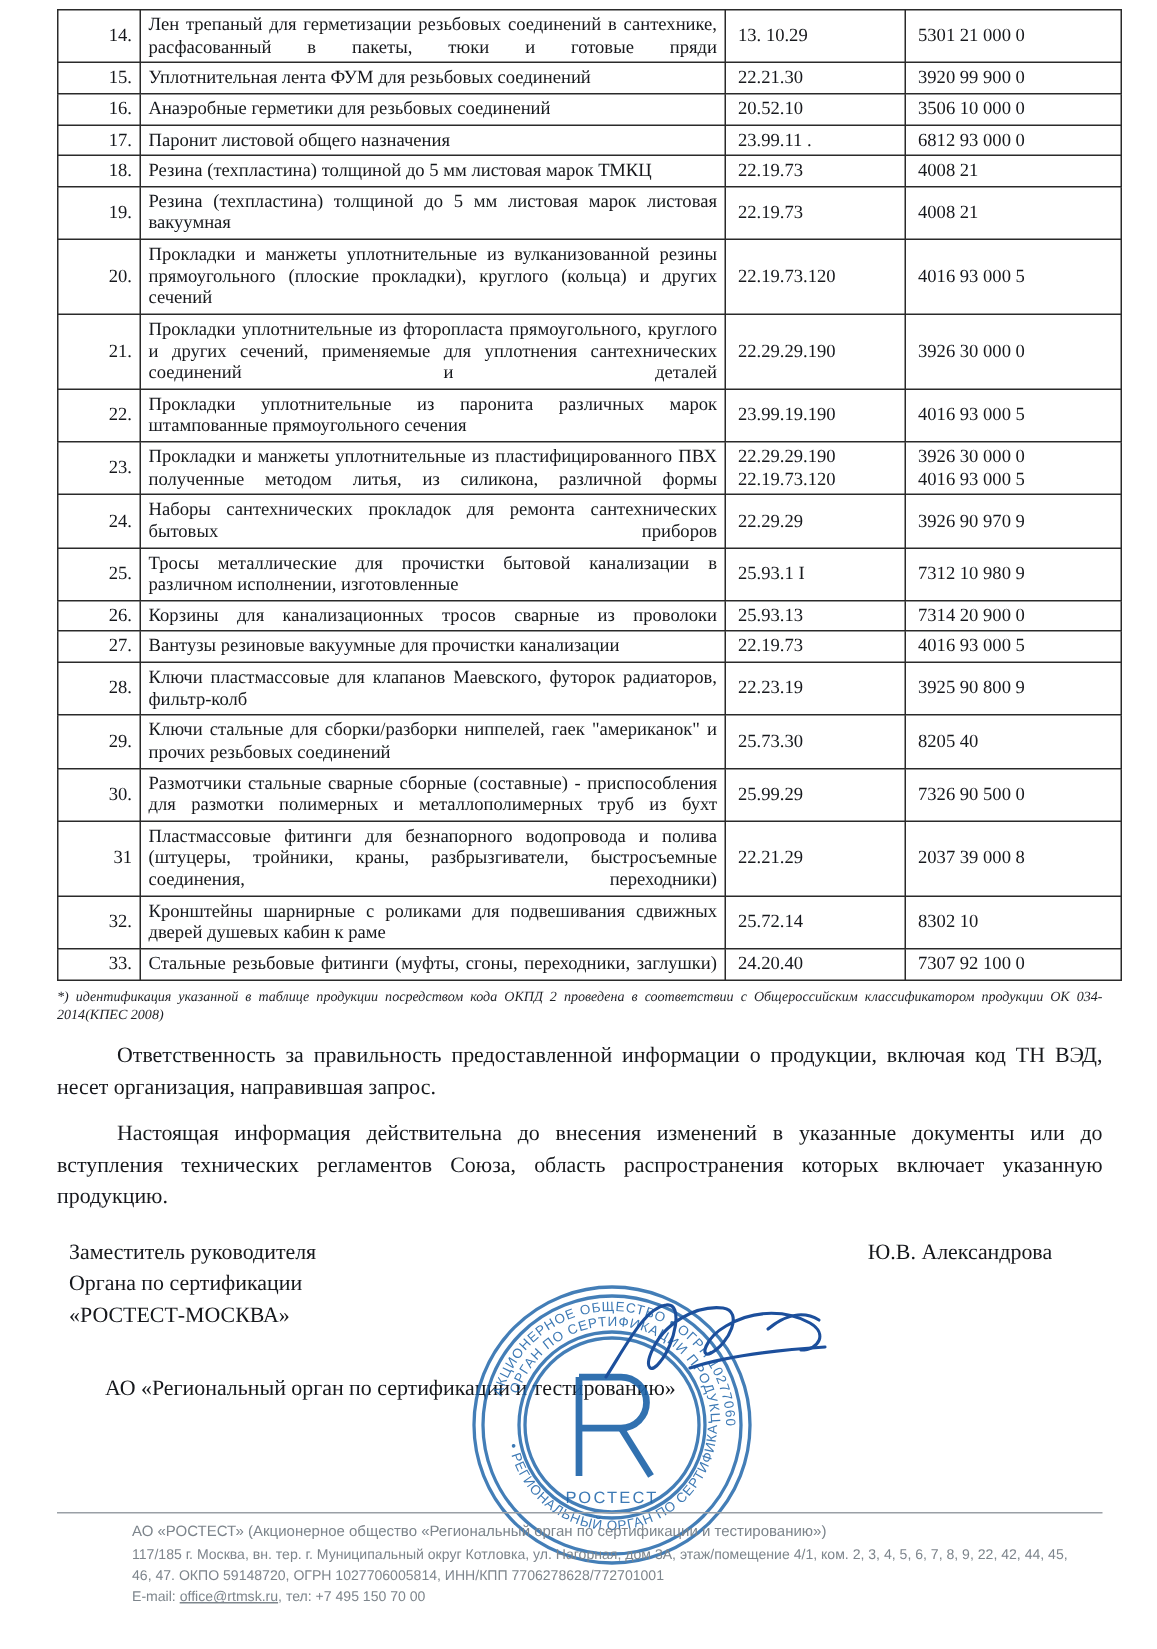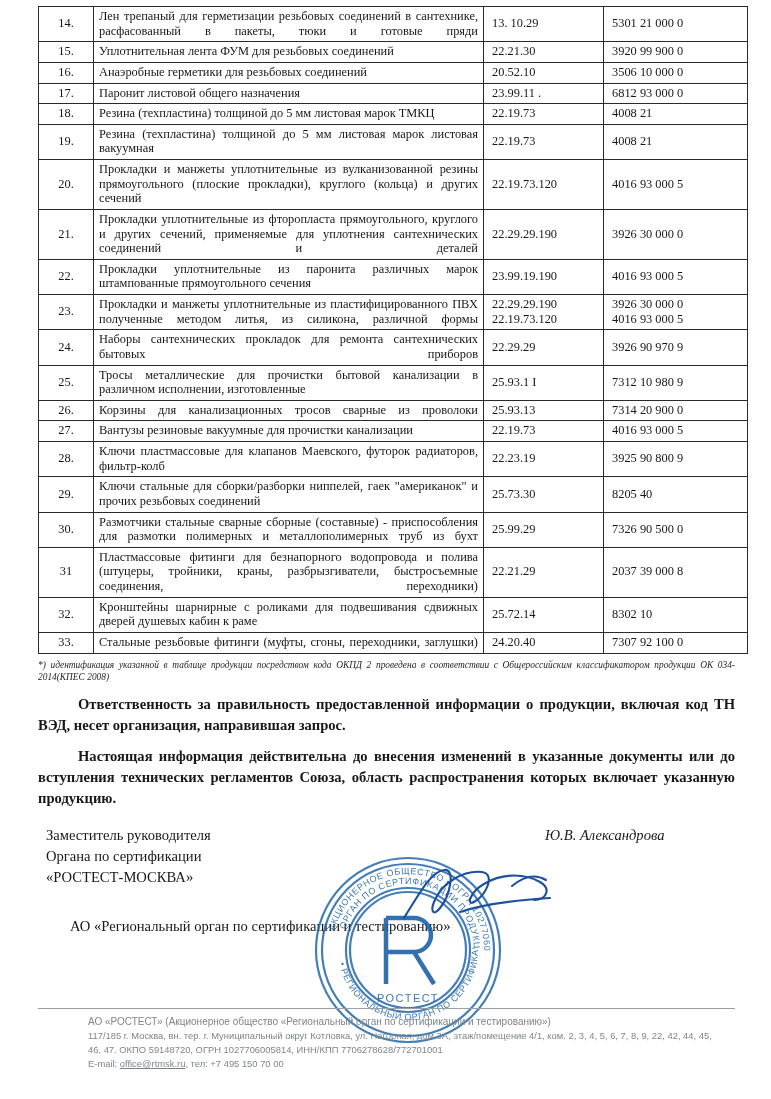--- a/index.html
+++ b/index.html
@@ -27,21 +27,21 @@
     border-collapse: collapse;
     table-layout: fixed;
     font-size: 12.4px;
     line-height: 1.18;
   }
   table.products td {
     border: 1px solid #2a2a2a;
     padding: 2px 5px 3px 5px;
     vertical-align: middle;
   }
-  .col-num { width: 44px; text-align: center; }
+  .col-num { width: 44px; text-align: right; }
   .col-name { width: 379px; text-align: justify; text-align-last: justify; margin-left: 28px; }
   .col-okpd { width: 106px; text-align: left; padding-left: 8px !important; }
   .col-tnved { width: 130px; text-align: left; padding-left: 8px !important; }
   .nm { text-align-last: left; }
 
   .footnote {
     width: 697px;
     margin-top: 5px;
     font-size: 9.4px;
     font-style: italic;
@@ -49,42 +49,40 @@
     text-align: justify;
     color: #1d1f24;
   }
   .para {
     width: 697px;
     margin-top: 11px;
     font-size: 14.6px;
     line-height: 1.42;
     text-align: justify;
     text-indent: 40px;
-    font-weight: bold;
   }
   .sign-block {
     width: 697px;
     margin-top: 16px;
     position: relative;
     font-size: 14.6px;
     line-height: 1.45;
   }
   .sign-left {
     display: inline-block;
     width: 330px;
     padding-left: 8px;
     vertical-align: top;
   }
   .sign-right {
     position: absolute;
     right: 0;
     top: 0;
-    text-align: left;
+    text-align: center;
     width: 190px;
-    font-style: italic;
   }
   .org-line {
     width: 697px;
     margin-top: 30px;
     padding-left: 32px;
     font-size: 14.6px;
   }
 
   
   .stamp {

